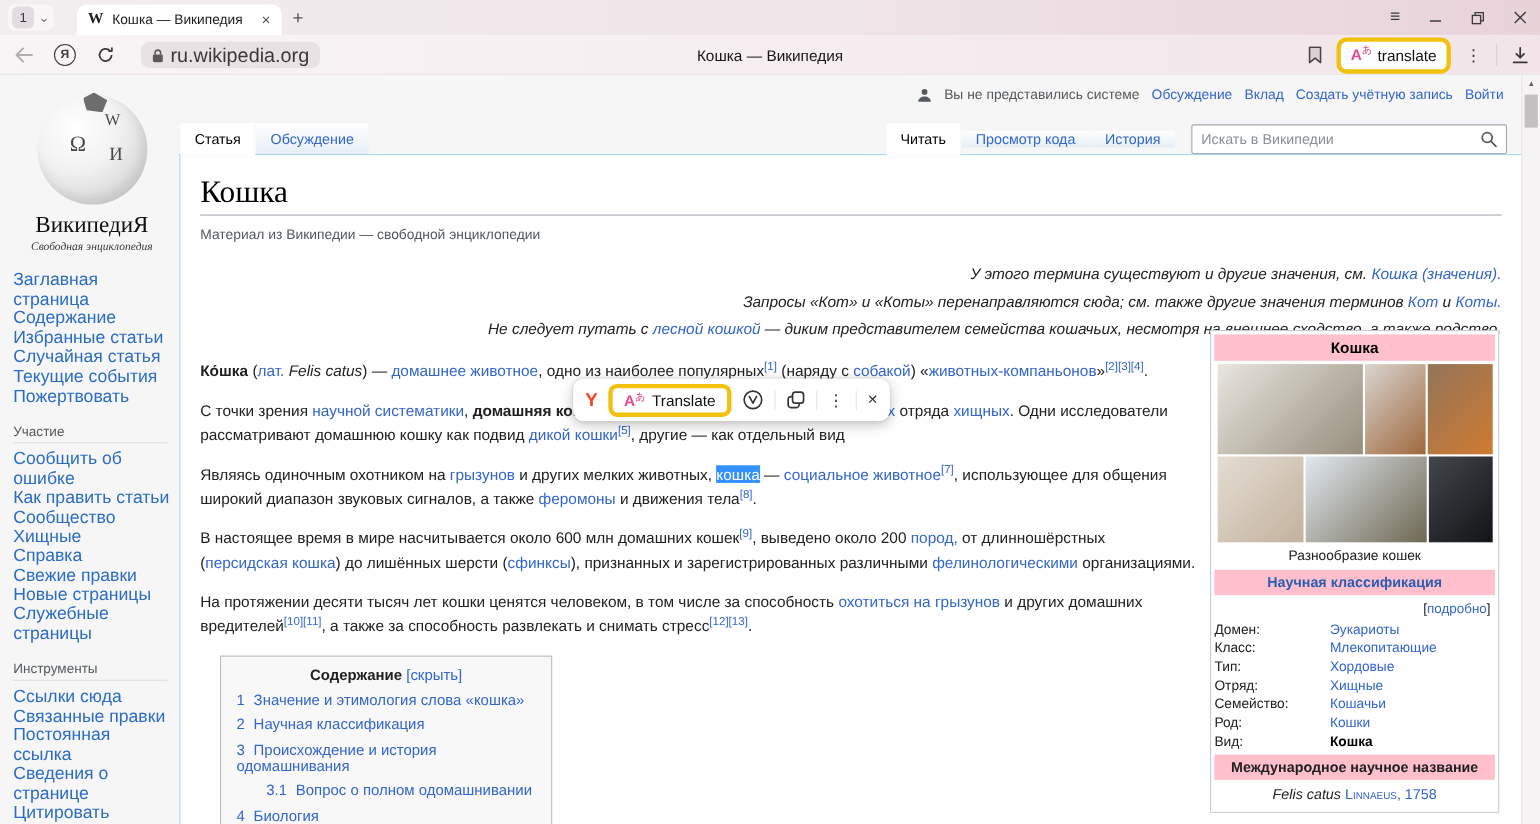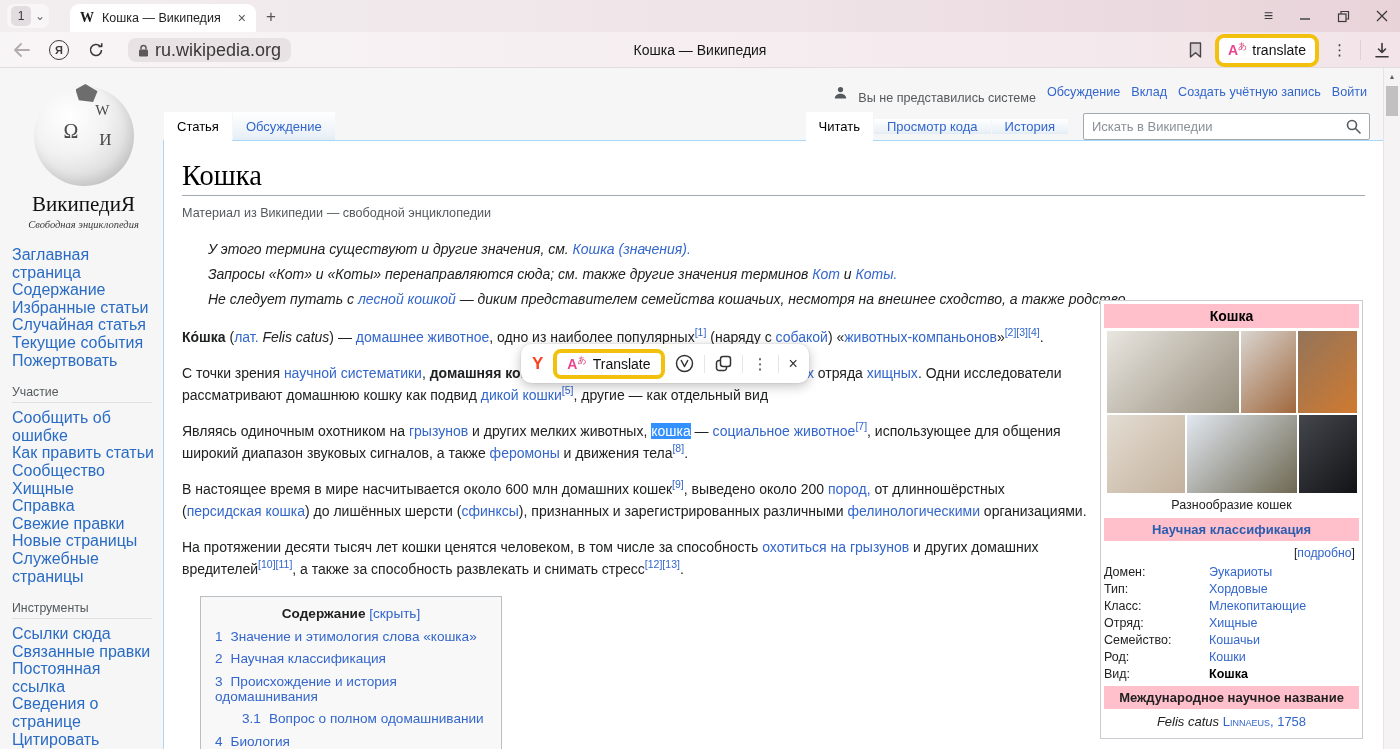--- a/index.html
+++ b/index.html
@@ -48,21 +48,21 @@
   .page { position:absolute; top:68px; left:0; right:0; bottom:0; background:#f6f6f6; overflow:hidden; }
   .scrollbar { position:absolute; right:0; top:0; bottom:0; width:17px; background:#f5f3f4;
     border-left:1px solid #e7e3e5; }
   .sb-up { height:16px; display:flex; align-items:center; justify-content:center; font-size:7px; color:#5f5f5f; }
   .sb-thumb { position:absolute; left:2px; right:2px; top:18px; height:30px; background:#c3c0c2; }
 
   .wiki { position:absolute; left:0; right:17px; top:0; bottom:0; font-size:14px; color:#202122; }
 
   .personal { position:absolute; top:11px; right:16px; display:flex; align-items:center; gap:11px;
     font-size:12.6px; }
-  .personal .gray { color:#54595d;margin-top:12px; }
+  .personal .gray { color:#54595d; }
   .wlink { color:#3366cc; }
 
   
   .content { position:absolute; left:163px; top:72px; right:0; bottom:-40px; background:#fff;
     border-left:1px solid #a7d7f9; border-top:1px solid #a7d7f9; }
 
   
   .tabs-left { position:absolute; left:164px; top:44px; display:flex; height:28px; font-size:13px; z-index:3; }
   .wtab { padding:0 13px; display:flex; align-items:center;
     background:linear-gradient(to bottom,#ffffff 0%,#eaf1f7 85%,#e2ecf4 100%);
@@ -94,21 +94,21 @@
   .nav-head { font-size:12.3px; color:#54595d; margin:16px 0 6px; padding-bottom:3px;
     border-bottom:1px solid #e0e0e0; width:140px; }
   .nav-list .nav-item, .nav-sec .nav-item { font-size:16px; color:#2a6cc4; line-height:17.6px; width:142px; }
 
   
   .article { position:relative; padding:20px 18px 0; }
   h1.firstHeading { font-family:"Liberation Serif",serif; font-weight:normal; font-size:28.5px; color:#000;
     padding-bottom:3px; border-bottom:1px solid #a2a9b1; }
   .siteSub { font-size:12.6px; color:#54595d; margin-top:10px; }
   .hatnotes { margin-top:17px; }
-  .hatnote { margin-left:26px; font-style:italic; line-height:25px; }
+  .hatnote { margin-left:26px; font-style:italic; line-height:25px;text-align:right; }
   .wp { width:905px; line-height:22px; margin-top:14px; }
   .sg-p { color:#202122; }
   .sg-b { font-weight:bold; color:#202122; }
   .sg-i { font-style:italic; color:#202122; }
   .sg-l { color:#3366cc; }
   .sg-il { color:#3366cc; font-style:italic; }
   sup.sg-sup { color:#3366cc; font-size:10.5px; line-height:0; }
   .sg-sel { background:#3390ff; color:#fff; }
 
   
@@ -365,26 +365,26 @@
             </div>
           <div class="ib-caption">Разнообразие кошек</div>
           <div class="ib-header ib-sci">Научная классификация</div>
           <div class="ib-detail"><span>[</span><span class="lnk">подробно</span><span>]</span></div>
           <div>
               <div class="tax-row">
                 <span class="tax-label">Домен:</span>
                 <span class="tax-val">Эукариоты</span>
               </div>
               <div class="tax-row">
+                <span class="tax-label">Класс:</span>
+                <span class="tax-val">Млекопитающие</span>
+              </div>
+              <div class="tax-row">
                 <span class="tax-label">Тип:</span>
                 <span class="tax-val">Хордовые</span>
-              </div>
-              <div class="tax-row">
-                <span class="tax-label">Класс:</span>
-                <span class="tax-val">Млекопитающие</span>
               </div>
               <div class="tax-row">
                 <span class="tax-label">Отряд:</span>
                 <span class="tax-val">Хищные</span>
               </div>
               <div class="tax-row">
                 <span class="tax-label">Семейство:</span>
                 <span class="tax-val">Кошачьи</span>
               </div>
               <div class="tax-row">

